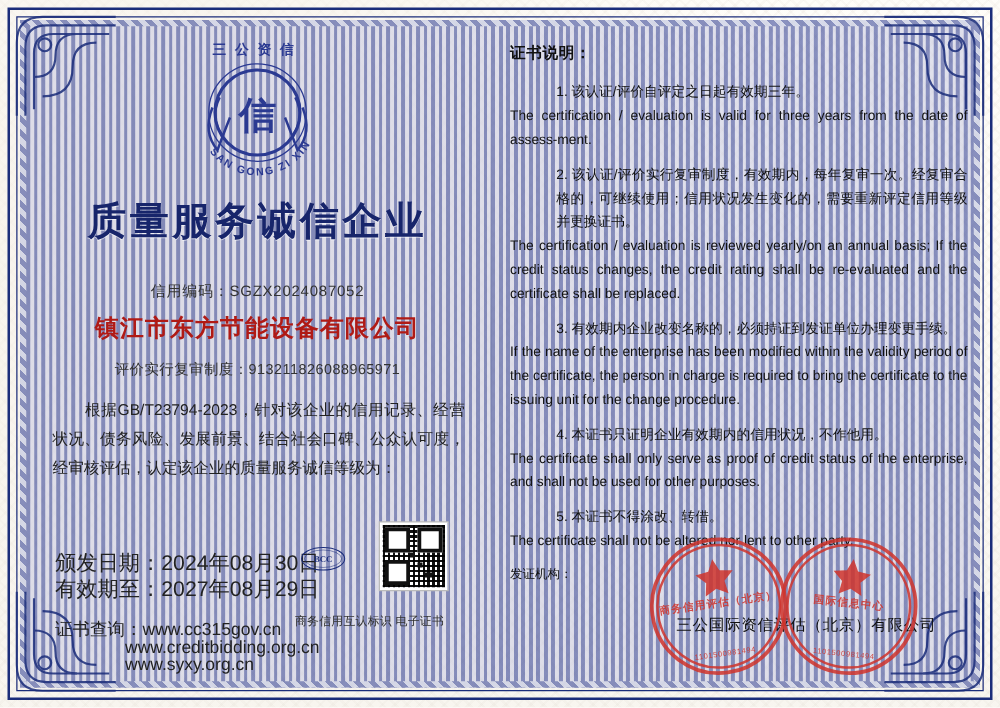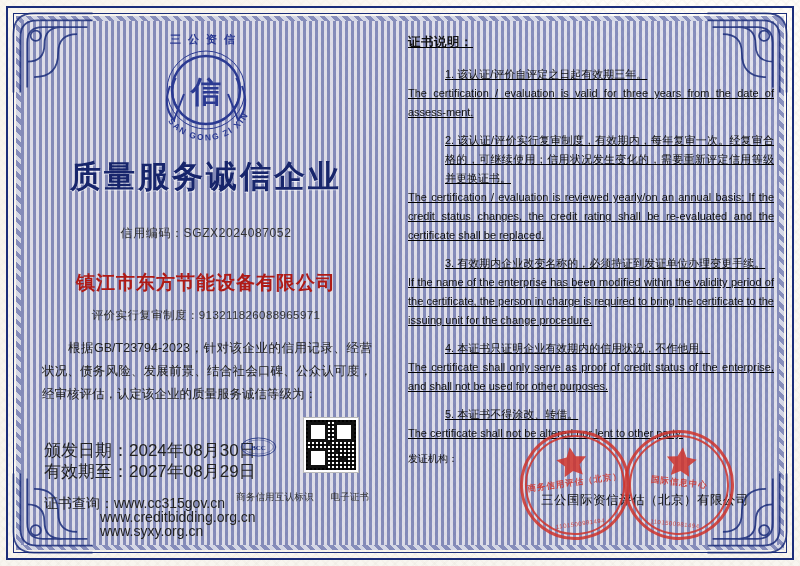--- a/index.html
+++ b/index.html
@@ -69,21 +69,21 @@
   .title{
     margin-top:6px;text-align:center;
     font-family:"DejaVu Serif","Liberation Serif",serif;
     font-weight:bold;font-size:31px;color:#17256b;letter-spacing:3px;
     text-shadow:0 1px 0 rgba(255,255,255,.6);
   }
   .code-line{
     margin-top:27px;text-align:center;font-size:12px;color:#333;letter-spacing:.6px;
   }
   .company{
-    margin-top:28px;text-align:center;font-size:19px;font-weight:bold;color:#b01a15;letter-spacing:1px;
+    margin-top:8px;text-align:center;font-size:19px;font-weight:bold;color:#b01a15;letter-spacing:1px;
   }
   .usc{
     margin-top:12px;text-align:center;font-size:11.5px;color:#333;letter-spacing:.4px;
   }
   .para{
     margin:14px 18px 0 20px;font-size:12.5px;color:#222;line-height:23px;text-align:justify;
     text-indent:26px;
   }
   .grade{
     margin-top:12px;text-align:center;
@@ -110,24 +110,24 @@
     background-blend-mode:multiply;
     border:2px solid #fff;
     box-shadow:0 0 0 1px #bbb;
   }
   .qr-in{position:relative;width:100%;height:100%}
   .qr-in i{position:absolute;display:block;background:#111;}
   .qr-mk{position:absolute;width:14px;height:14px;border:3px solid #111;background:#fff;}
   .logos{
     position:absolute;left:214px;bottom:40px;font-size:9.5px;color:#333;letter-spacing:.2px;
   }
-  .logos span{margin-right:14px;}
+  .logos span{}
 
   
-  .right{position:absolute;left:408px;top:34px;width:366px;text-decoration:underline;}
+  .right{position:absolute;left:408px;top:34px;width:366px;}
   .r-title{font-size:12.5px;color:#111;font-weight:bold;margin-bottom:14px;letter-spacing:.5px;}
   .r-item{font-size:11px;color:#111;line-height:19px;margin-bottom:9px;text-align:justify;}
   .r-item .cn{display:block;margin-left:37px;}
   .r-item .en{display:block;}
   .issuer{
     position:absolute;left:408px;top:452px;font-size:10px;color:#111;
   }
   
   .seal{
     position:absolute;border-radius:50%;

